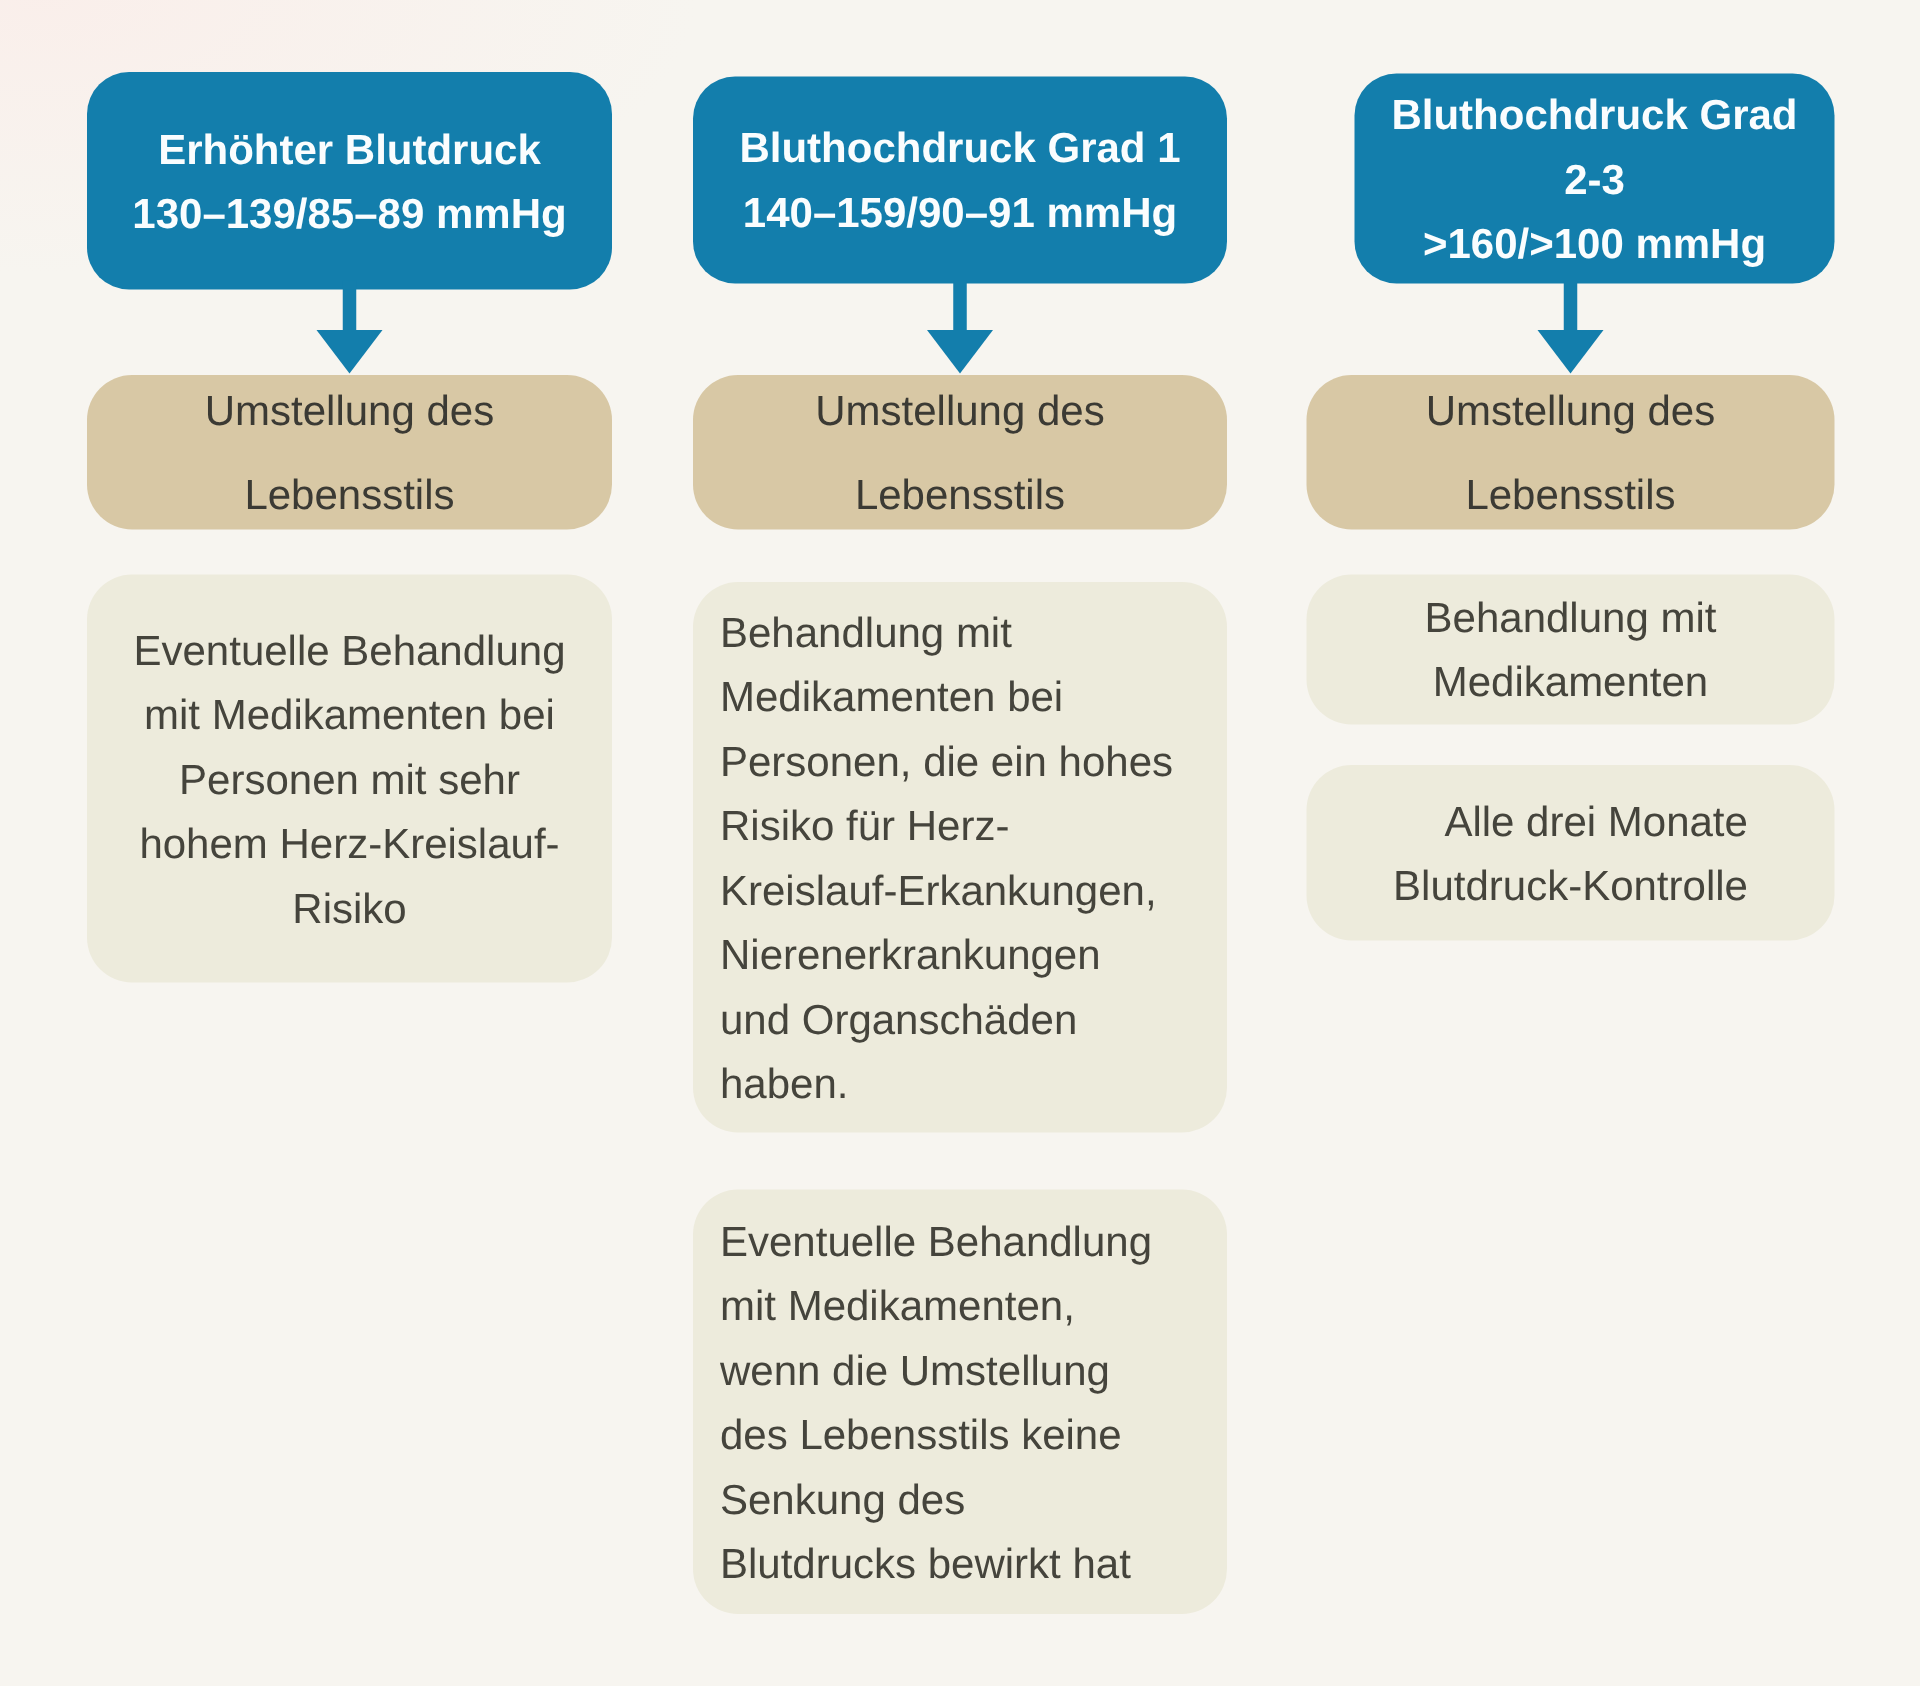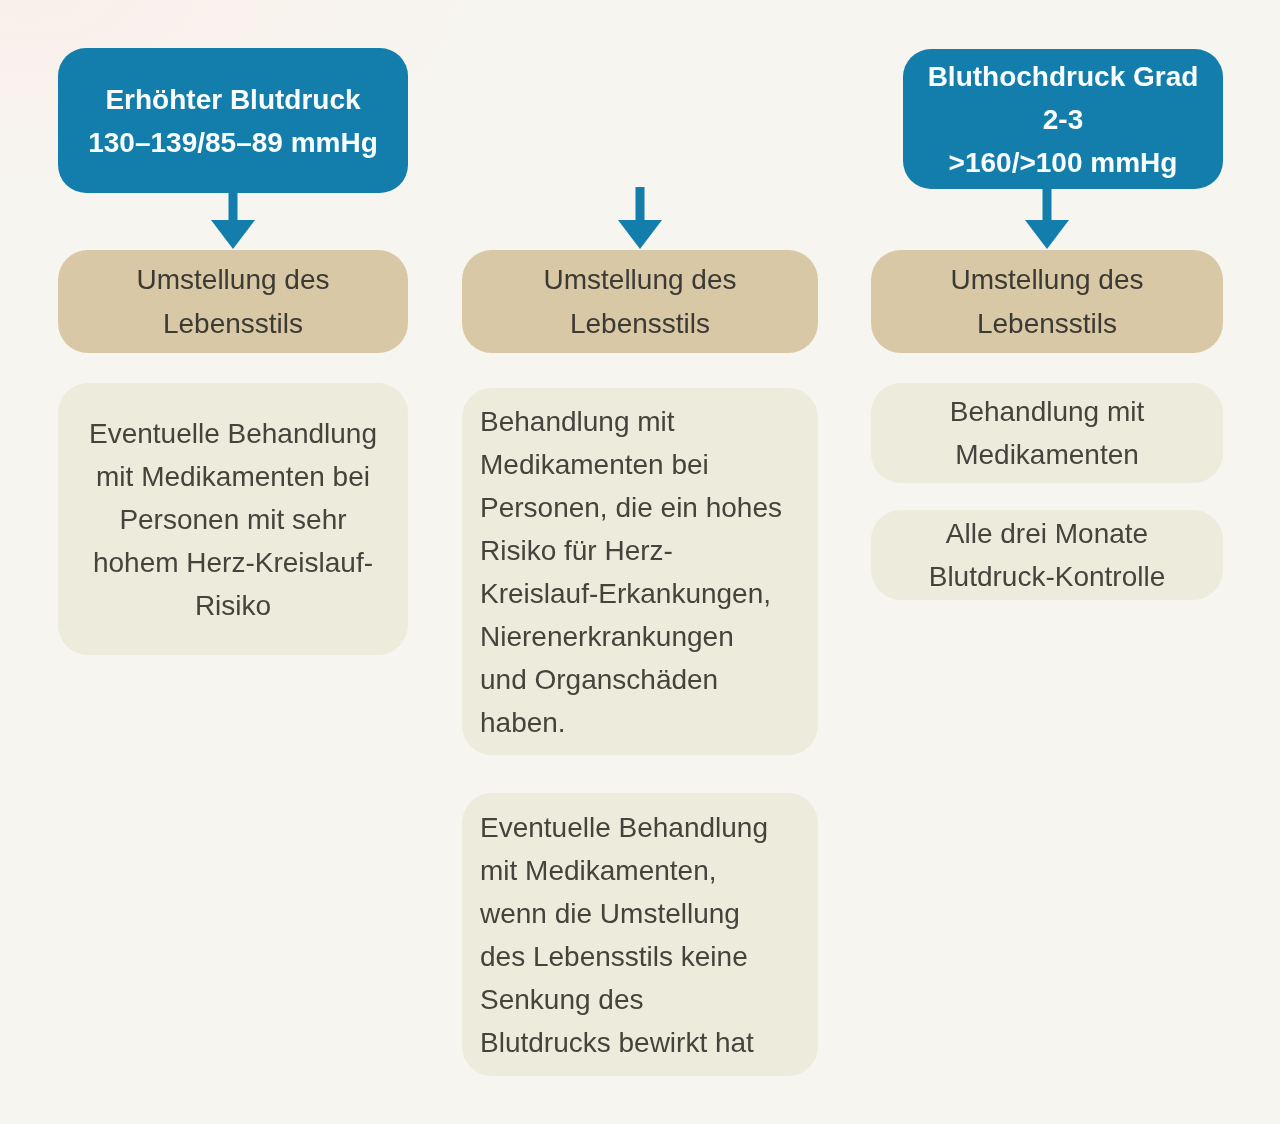--- a/index.html
+++ b/index.html
@@ -76,21 +76,21 @@
     height: 0;
     border-left: 22px solid transparent;
     border-right: 22px solid transparent;
     border-top: 29px solid var(--arrow, #137EAC);
   }
 
   .lifestyle-box {
     background: var(--tan, #D8C8A5);
     color: var(--tan_text, #3B3A34);
     font-size: 28px;
-    line-height: 44px;
+    line-height: 56px;
     text-align: center;
     border-radius: 30px;
     top: 250px;
     height: 103px;
     padding: 0 10px;
   }
 
   .treatment-box {
     background: var(--cream, #EDEBDC);
     color: var(--cream_text, #45443C);
@@ -102,21 +102,21 @@
   }
   .treatment-box.left {
     text-align: left;
     justify-content: flex-start;
     padding: 0 18px;
   }
   .col-1 .box-a { top: 383px; height: 272px; }
   .col-2 .box-a { top: 388px; height: 367px; }
   .col-2 .box-b { top: 793px; height: 283px; }
   .col-3 .box-a { top: 383px; height: 100px; }
-  .col-3 .box-b { top: 510px; height: 90px; }
+  .col-3 .box-b { top: 510px; height: 117px; text-align: right; }
 </style>
 </head>
 <body>
 
 <div class="canvas">
 
   <section class="column col-1">
     <div class="box header-box">Erhöhter Blutdruck
 130–139/85–89 mmHg</div>
     <div class="arrow">
@@ -126,20 +126,22 @@
     <div class="box lifestyle-box">Umstellung des
 Lebensstils</div>
     <div class="box treatment-box box-a">Eventuelle Behandlung
 mit Medikamenten bei
 Personen mit sehr
 hohem Herz-Kreislauf-
 Risiko</div>
   </section>
 
   <section class="column col-2">
+    <div class="box header-box">Bluthochdruck Grad 1
+140–159/90–91 mmHg</div>
     <div class="arrow">
       <div class="stem"></div>
       <div class="head"></div>
     </div>
     <div class="box lifestyle-box">Umstellung des
 Lebensstils</div>
     <div class="box treatment-box left box-a">Behandlung mit
 Medikamenten bei
 Personen, die ein hohes
 Risiko für Herz-

